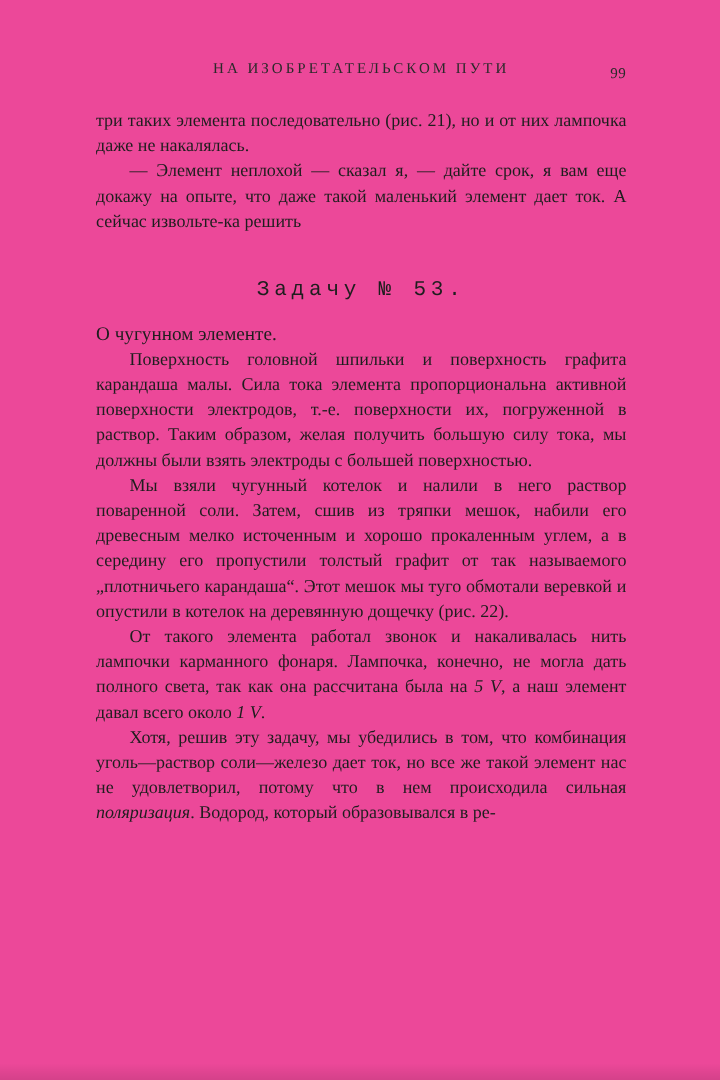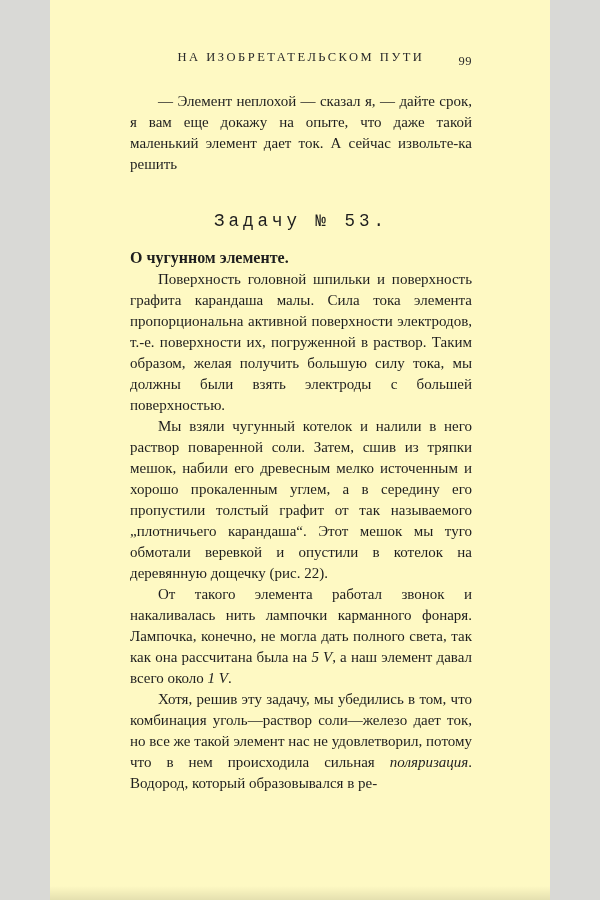--- a/index.html
+++ b/index.html
@@ -1,23 +1,23 @@
 <!DOCTYPE html>
 <html><head>
 <meta charset="utf-8">
 <style>
   html, body { margin: 0; padding: 0; }
   body { background: #d9d9d6; font-family: "Liberation Serif", "DejaVu Serif", serif; }
 
   .sheet {
     position: relative;
-    width: 500px;
+    width: 600px;
     height: 900px;
     margin: 0 auto;
-    background: #fef9c3;
+    background: #ec4899;
     color: #1e1e1e;
     overflow: hidden;
     box-sizing: border-box;
   }
   
   .sheet::after {
     content: "";
     position: absolute;
     left: 0; right: 0; bottom: 0;
     height: 14px;
@@ -61,21 +61,21 @@
     font-size: 17.5px !important;
     letter-spacing: 4px;
     margin: 35px 0 0 0 !important;
     line-height: 22px !important;
     white-space: nowrap;
     font-family: Liberation Mono, monospace;
   }
   .chapter-heading {
     text-align: center;
     text-indent: 0 !important;
-    font-weight: bold;
+    font-weight: normal;
     font-size: 16px !important;
     margin: 15px 0 0 0 !important;
     line-height: 22px !important;
   }
   .question {
     font-weight: bold;
     font-size: 15.5px !important;
     line-height: 22.5px !important;
     margin: 18px 0 9px 0 !important;
   }
@@ -86,20 +86,21 @@
 <div class="sheet">
   <div class="content">
 
     <div class="running-head">
       <span>НА  ИЗОБРЕТАТЕЛЬСКОМ  ПУТИ</span>
       <span class="pagenum">99</span>
     </div>
 
     <div class="bodytext">
 
+      <p>три таких элемента последовательно (рис. 21), но и от них лампочка даже не накалялась.</p>
 
 
       <p class="indent">— Элемент неплохой — сказал я, — дайте срок, я вам еще докажу на опыте, что даже такой маленький элемент дает ток. А сейчас извольте-ка решить</p>
 
       <p class="task-heading">Задачу № 53.</p>
 
       <p class="chapter-heading">О чугунном элементе.</p>
 
 
       <p class="indent">Поверхность головной шпильки и поверхность графита карандаша малы. Сила тока элемента пропорциональна активной поверхности электродов, т.-е. поверхности их, погруженной в раствор. Таким образом, желая получить большую силу тока, мы должны были взять электроды с большей поверхностью.</p>

